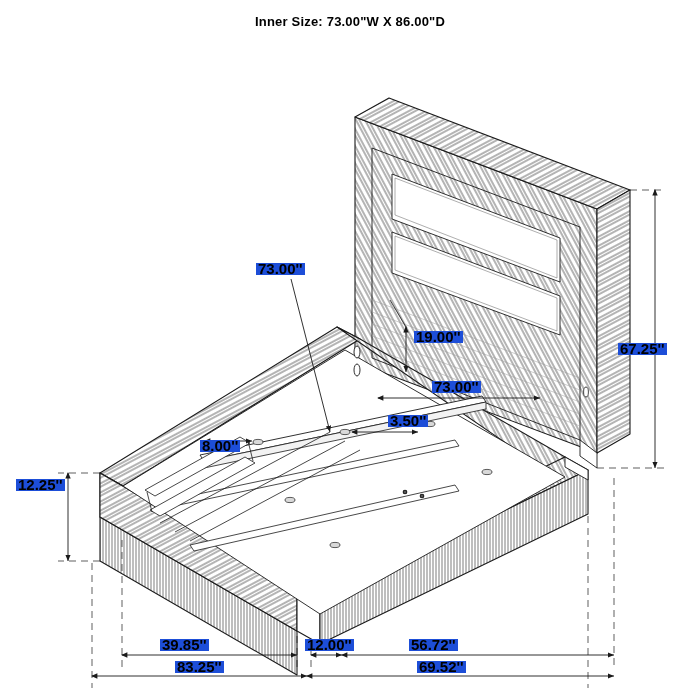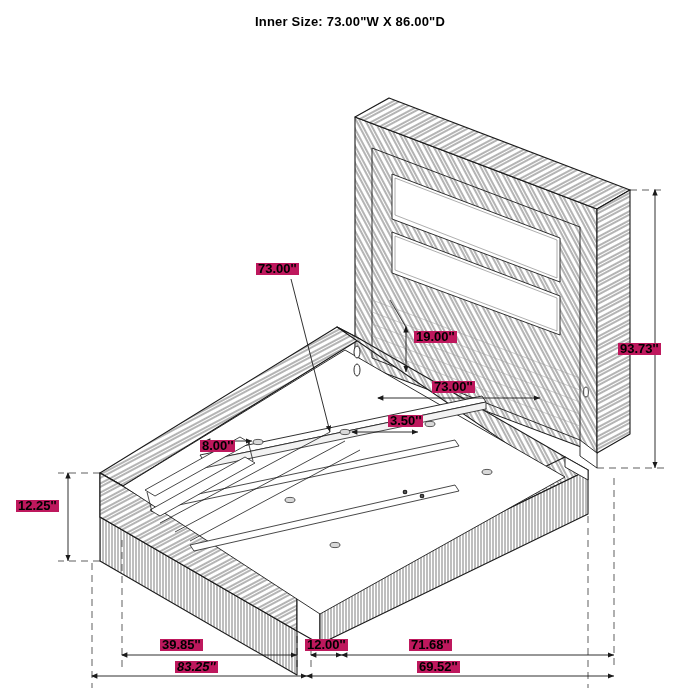--- a/index.html
+++ b/index.html
@@ -32,24 +32,24 @@
   }
   svg.diagram {
     position: absolute;
     top: 0;
     left: 0;
     width: 700px;
     height: 700px;
   }
   .dim-label {
     position: absolute;
-    font-size: 13px;
+    font-size: 15px;
     font-weight: bold;
     white-space: nowrap;
-    background: #be185d;
+    background: #1d4ed8;
     padding: 0 2px;
     line-height: 12px;
   }
 </style>
 </head>
 <body>
 
 <div id="root">
 
   <div class="title">Inner Size: 73.00"W X 86.00"D</div>
@@ -201,27 +201,27 @@
   <div class="dim-label" style="left:256px; top:263px;">73.00''</div>
 
   <div class="dim-label" style="left:414px; top:331px;">19.00''</div>
 
   <div class="dim-label" style="left:432px; top:381px;">73.00''</div>
 
   <div class="dim-label" style="left:358px; top:415px;margin-left:30px;">3.50''</div>
 
   <div class="dim-label" style="left:200px; top:424px;margin-top:16px;">8.00''</div>
 
-  <div class="dim-label" style="left:618px; top:343px;">93.73''</div>
-
-  <div class="dim-label" style="left:16px; top:500px;">12.25''</div>
+  <div class="dim-label" style="left:618px; top:343px;">67.25''</div>
+
+  <div class="dim-label" style="left:16px; top:479px;">12.25''</div>
 
   <div class="dim-label" style="left:160px; top:639px;">39.85''</div>
 
   <div class="dim-label" style="left:305px; top:639px;">12.00''</div>
 
-  <div class="dim-label" style="left:409px; top:639px;">71.68''</div>
-
-  <div class="dim-label" style="left:175px; top:661px;font-style:italic;">83.25''</div>
+  <div class="dim-label" style="left:409px; top:639px;">56.72''</div>
+
+  <div class="dim-label" style="left:175px; top:661px;">83.25''</div>
 
   <div class="dim-label" style="left:417px; top:661px;">69.52''</div>
 
 </div>
 
 </body></html>

